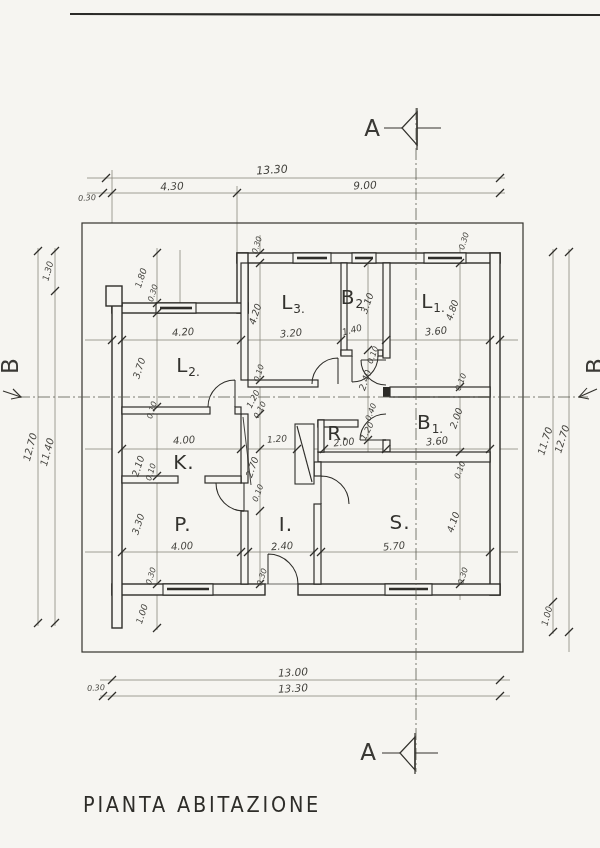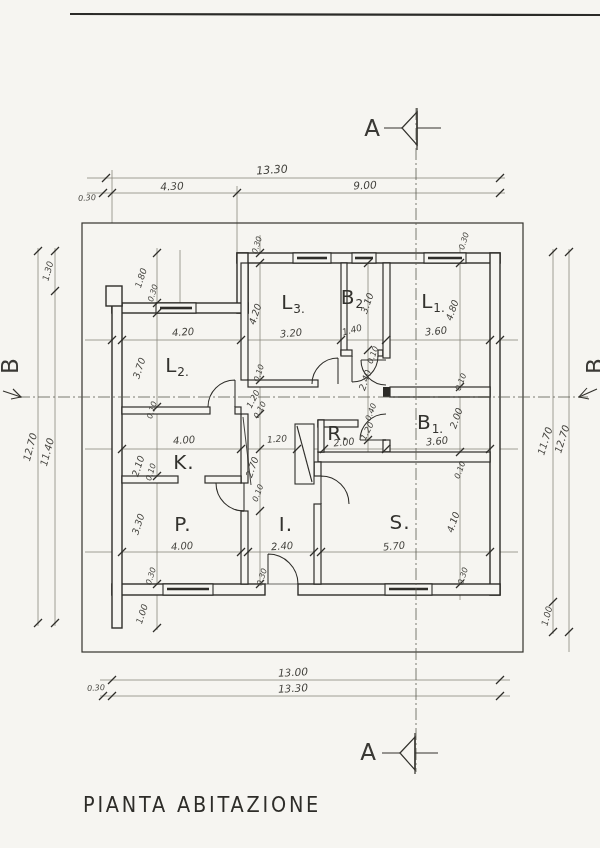--- a/index.html
+++ b/index.html
@@ -266,21 +266,21 @@
       <div class="dim" style="left: 367px; top: 431px; font-size: 8.5px; transform: translate(-50%, -50%) rotate(-62deg);">1.20</div>
       <div class="dim" style="left: 464px; top: 241px; font-size: 8px; transform: translate(-50%, -50%) rotate(-72deg);">0.30</div>
       <div class="dim" style="left: 452px; top: 310px; font-size: 9.5px; transform: translate(-50%, -50%) rotate(-70deg);">4.80</div>
       <div class="dim" style="left: 461px; top: 382px; font-size: 8px; transform: translate(-50%, -50%) rotate(-70deg);">0.10</div>
       <div class="dim" style="left: 456px; top: 418px; font-size: 9.5px; transform: translate(-50%, -50%) rotate(-70deg);">2.00</div>
       <div class="dim" style="left: 460px; top: 470px; font-size: 8px; transform: translate(-50%, -50%) rotate(-70deg);">0.10</div>
       <div class="dim" style="left: 453px; top: 522px; font-size: 9.5px; transform: translate(-50%, -50%) rotate(-70deg);">4.10</div>
       <div class="dim" style="left: 463px; top: 576px; font-size: 8px; transform: translate(-50%, -50%) rotate(-72deg);">0.30</div>
     </div>
 <div class="layer" id="room-layer">
-      <div class="room" style="left: 177px; top: 366px;"><span class="main">L</span><span class="sub">2.</span></div>
+      <div class="room" style="left: 188px; top: 366px;"><span class="main">L</span><span class="sub">2.</span></div>
       <div class="room" style="left: 293px; top: 303px;"><span class="main">L</span><span class="sub">3.</span></div>
       <div class="room" style="left: 352px; top: 298px;"><span class="main">B</span><span class="sub">2</span></div>
       <div class="room" style="left: 433px; top: 302px;"><span class="main">L</span><span class="sub">1.</span></div>
       <div class="room" style="left: 430px; top: 423px;"><span class="main">B</span><span class="sub">1.</span></div>
       <div class="room" style="left: 338px; top: 433px;"><span class="main">R.</span></div>
       <div class="room" style="left: 184px; top: 462px;"><span class="main">K.</span></div>
       <div class="room" style="left: 183px; top: 524px;"><span class="main">P.</span></div>
       <div class="room" style="left: 286px; top: 524px;"><span class="main">I.</span></div>
       <div class="room" style="left: 400px; top: 522px;"><span class="main">S.</span></div>
     </div>

